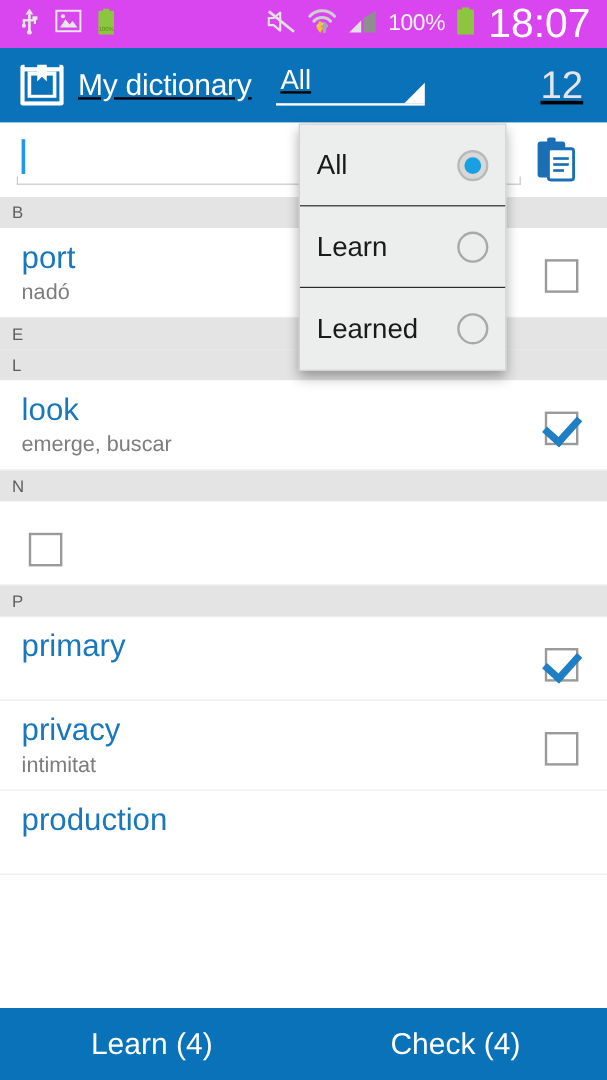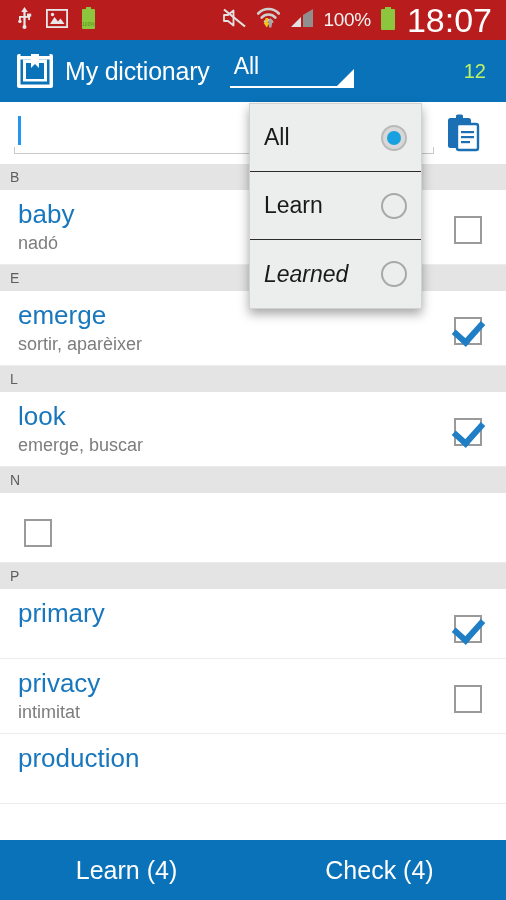--- a/index.html
+++ b/index.html
@@ -6,55 +6,55 @@
   html,body{
     width:506px; height:900px;
     font-family:"Liberation Sans", sans-serif;
     background:#ffffff;
     overflow:hidden;
   }
   #app{ position:relative; width:506px; height:900px; overflow:hidden; }
 
   
   .statusbar{
-    height:40px; background:#b91c1c; color:#ffffff;
+    height:40px; background:#d946ef; color:#ffffff;
     display:flex; align-items:center; padding:4px 8px;
     position:relative; z-index:5;
   }
   .sb-left{ display:flex; align-items:center; gap:13px; padding-left:8px; }
   .sb-right{ margin-left:auto; display:flex; align-items:center; gap:9px; padding-right:6px; }
   .sb-pct{ font-size:19px; color:#f2f2f2; letter-spacing:-0.3px; }
   .sb-clock{ font-size:34px; color:#ffffff; letter-spacing:0px; margin-left:2px; }
   .ic{ display:block; }
 
   
   .appbar{
     height:62px; background:#0a72b8; display:flex; align-items:center;
-    padding:0 14px; position:relative; z-index:4;
+    padding:0 14px; position:relative; z-index:4;text-decoration:underline;
   }
   .app-logo{ width:42px; height:42px; flex:0 0 42px; }
   .app-title{
     color:#ffffff; font-size:25px; margin-left:9px; white-space:nowrap;
     letter-spacing:-0.2px;
   }
   .spinner{
     margin-left:20px; position:relative; width:124px; height:46px;
     display:flex; align-items:flex-start; padding-top:5px;
   }
   .spinner-label{ color:#ffffff; font-size:23px; padding-left:4px; }
   .spinner-underline{
     position:absolute; left:0; bottom:6px; width:124px; height:2px; background:#ffffff;
   }
   .spinner-caret{
     position:absolute; right:0; bottom:8px;
     width:0; height:0; border-left:17px solid transparent;
     border-bottom:17px solid #ffffff;
   }
   .app-count{
-    margin-left:auto; color:#bef264; font-size:20px; padding-right:6px;
+    margin-left:auto; color:#e5e5e5; font-size:32px; padding-right:6px;
   }
 
   
   .searchrow{
     height:62px; background:#ffffff; position:relative;
     display:flex; align-items:center; padding:0 14px;
     z-index:3;
   }
   .search-field{
     flex:1 1 auto; position:relative; height:46px; display:flex; align-items:center;
@@ -102,21 +102,21 @@
   .dropdown{
     position:absolute; left:249px; top:103px; width:173px;
     background:#eceded; z-index:20;
     box-shadow:0 5px 10px rgba(0,0,0,0.35);
     border:1px solid #d2d2d2;
   }
   .dd-item{
     height:68px; display:flex; align-items:center; padding:0 14px 0 14px;
     border-bottom:1px solid #2b2b2b;
   }
-  .dd-item:last-child{ border-bottom:0;font-style:italic; }
+  .dd-item:last-child{ border-bottom:0; }
   .dd-label{ color:#1a1a1a; font-size:23px; flex:1 1 auto; }
   .radio{
     width:26px; height:26px; border-radius:50%; border:2px solid #a8a8a8;
     background:#eceded; position:relative; flex:0 0 26px;
   }
   .radio.sel{ border-color:#b9b9b9; background:#d8d8d8; }
   .radio.sel::after{
     content:""; position:absolute; left:4px; top:4px; width:14px; height:14px;
     border-radius:50%; background:#18a0e0;
   }
@@ -239,37 +239,28 @@
           <rect x="15" y="27" width="9" height="2.2"></rect>
         </g>
       </svg>
     </span>
   </div>
 
   <div class="list" id="list">
       <div class="section-hdr">B</div>
       <div class="row">
         <div class="row-text">
-          <div class="row-word">baby</div>
+          <div class="row-word">port</div>
           <div class="row-trans">nadó</div>
         </div>
         <div class="row-check">
           <span class="cbox"></span>
         </div>
       </div>
       <div class="section-hdr">E</div>
-      <div class="row">
-        <div class="row-text">
-          <div class="row-word">emerge</div>
-          <div class="row-trans">sortir, aparèixer</div>
-        </div>
-        <div class="row-check">
-          <span class="cbox checked"></span>
-        </div>
-      </div>
       <div class="section-hdr">L</div>
       <div class="row">
         <div class="row-text">
           <div class="row-word">look</div>
           <div class="row-trans">emerge, buscar</div>
         </div>
         <div class="row-check">
           <span class="cbox checked"></span>
         </div>
       </div>

